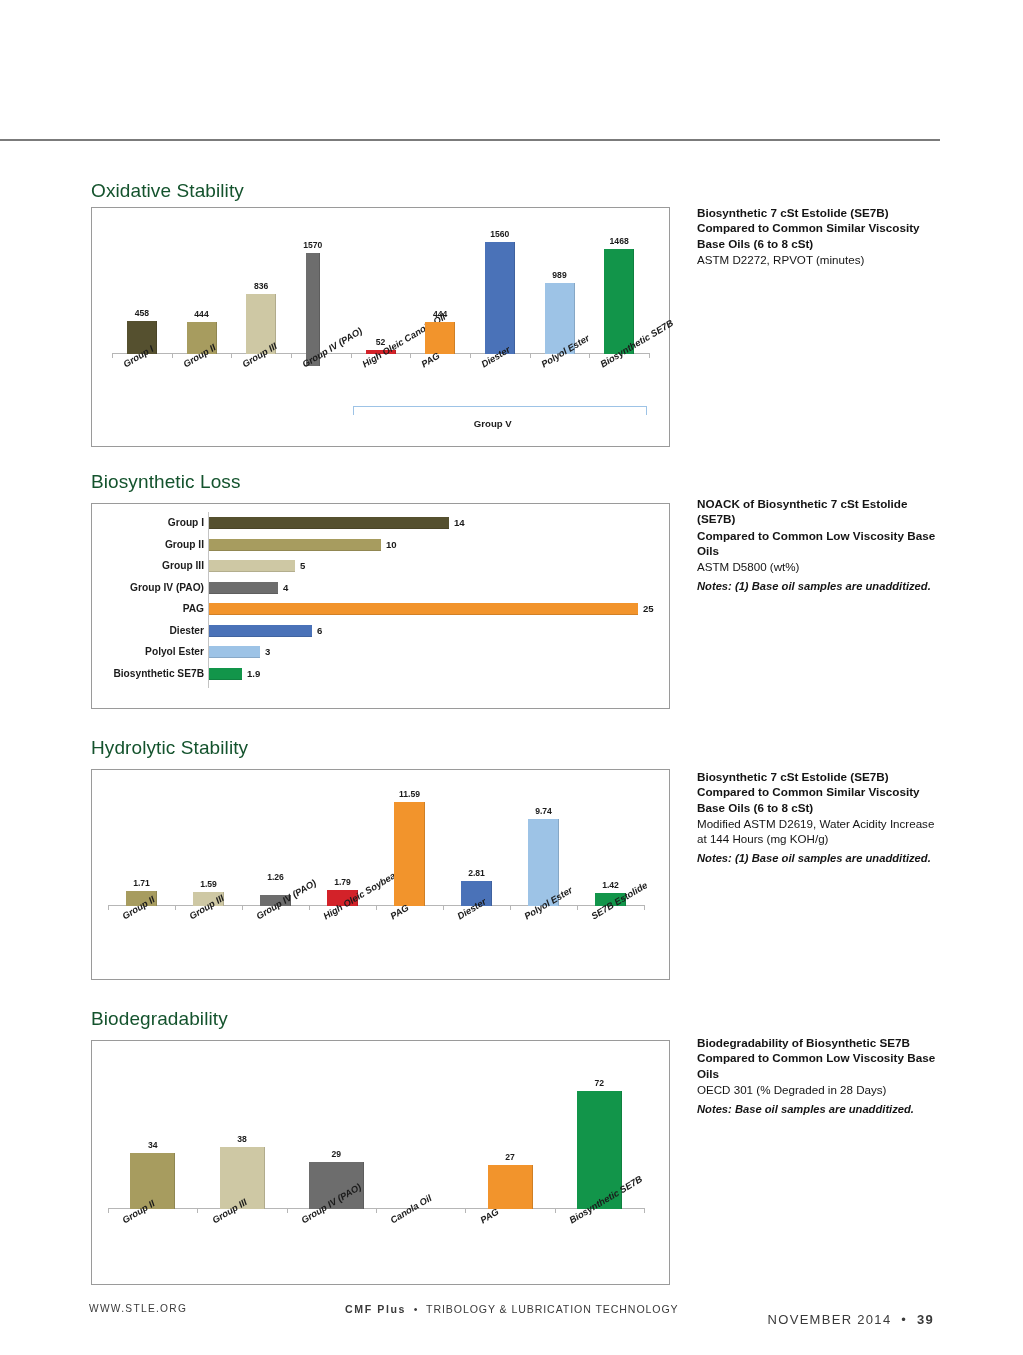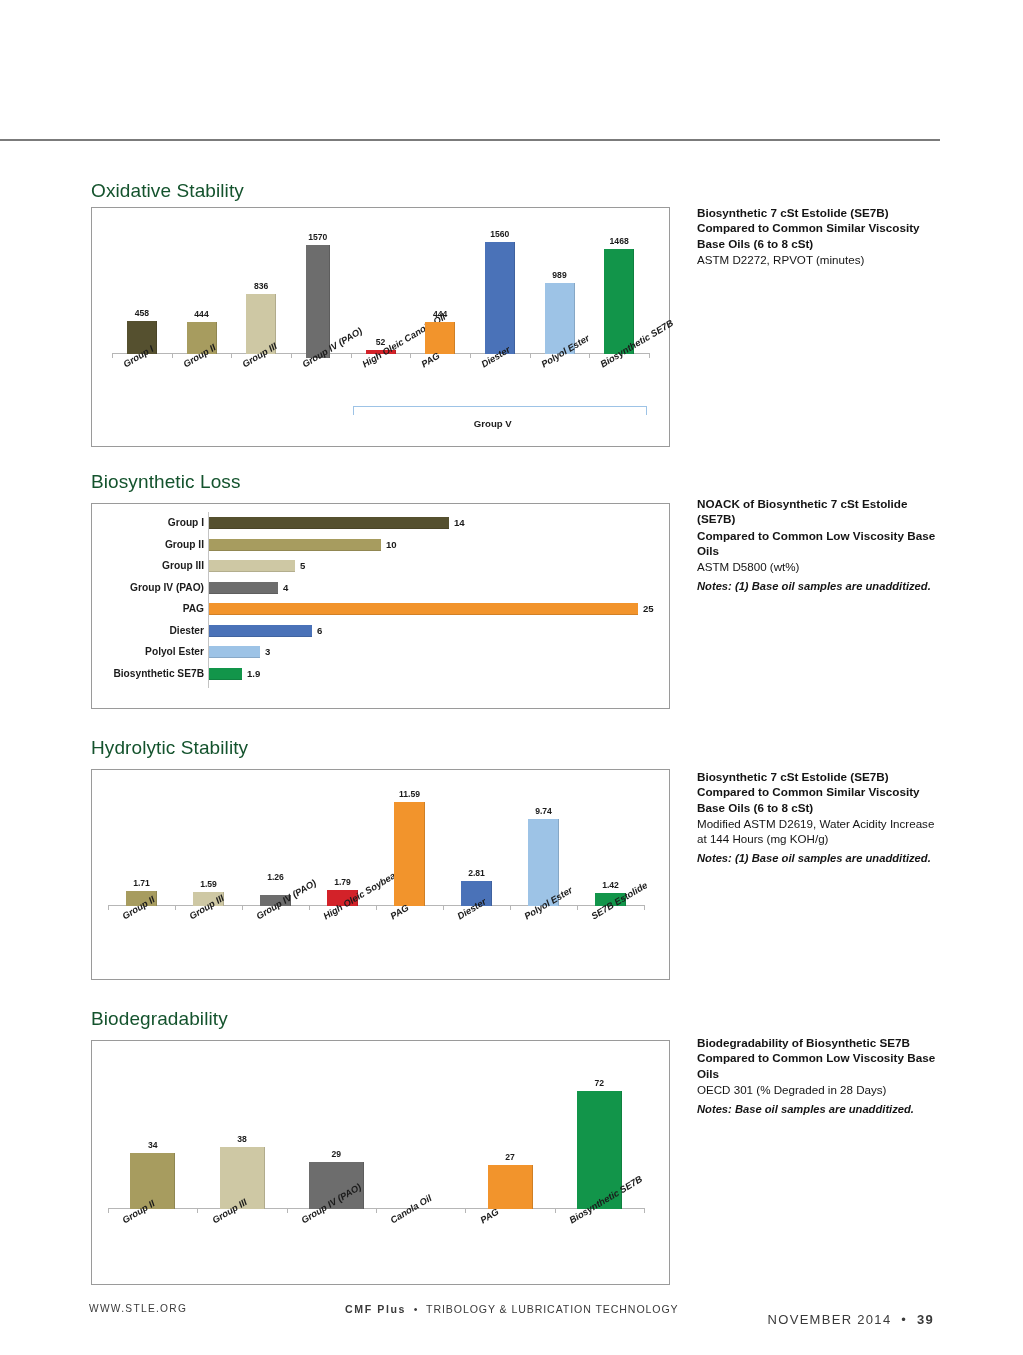--- a/index.html
+++ b/index.html
@@ -157,21 +157,21 @@
         <div class="vbar" style="left: 94.5px; bottom: 92px; width: 30px; height: 32px;">
           <div class="fill" style="height: 32px; background: rgb(167, 156, 95);"></div>
           <div class="vlabel" style="bottom: 35px;">444</div>
         </div>
         <div class="xcat" style="left: 88.5px; top: 152px;">Group II</div>
         <div class="vbar" style="left: 154.167px; bottom: 92px; width: 30px; height: 60px;">
           <div class="fill" style="height: 60px; background: rgb(206, 200, 164);"></div>
           <div class="vlabel" style="bottom: 63px;">836</div>
         </div>
         <div class="xcat" style="left: 148.167px; top: 152px;">Group III</div>
-        <div class="vbar" style="left: 213.833px; bottom: 88px; width: 24px; height: 113px;">
+        <div class="vbar" style="left: 213.833px; bottom: 80px; width: 14px; height: 113px;">
           <div class="fill" style="height: 113px; background: rgb(109, 109, 109);"></div>
           <div class="vlabel" style="bottom: 116px;">1570</div>
         </div>
         <div class="xcat" style="left: 207.833px; top: 152px;">Group IV (PAO)</div>
         <div class="vbar" style="left: 273.5px; bottom: 92px; width: 30px; height: 4px;">
           <div class="fill" style="height: 4px; background: rgb(211, 34, 41);"></div>
           <div class="vlabel" style="bottom: 7px;">52</div>
         </div>
         <div class="xcat" style="left: 267.5px; top: 152px;">High Oleic Canola Oil</div>
         <div class="vbar" style="left: 333.167px; bottom: 92px; width: 30px; height: 32px;">

